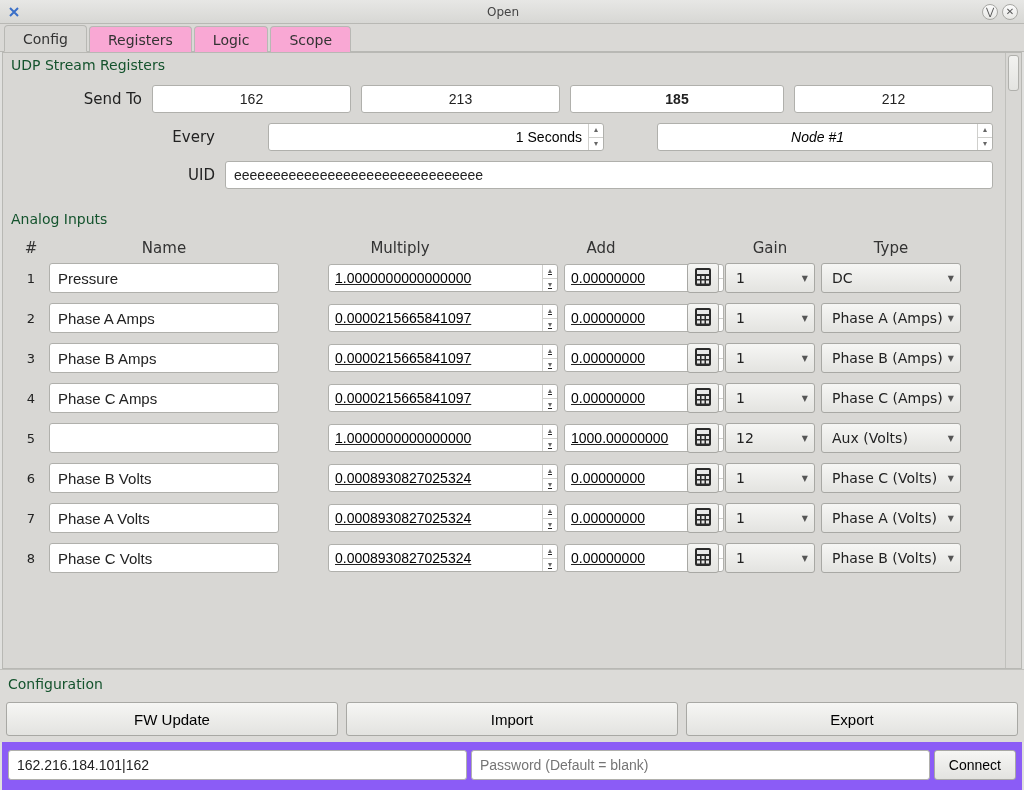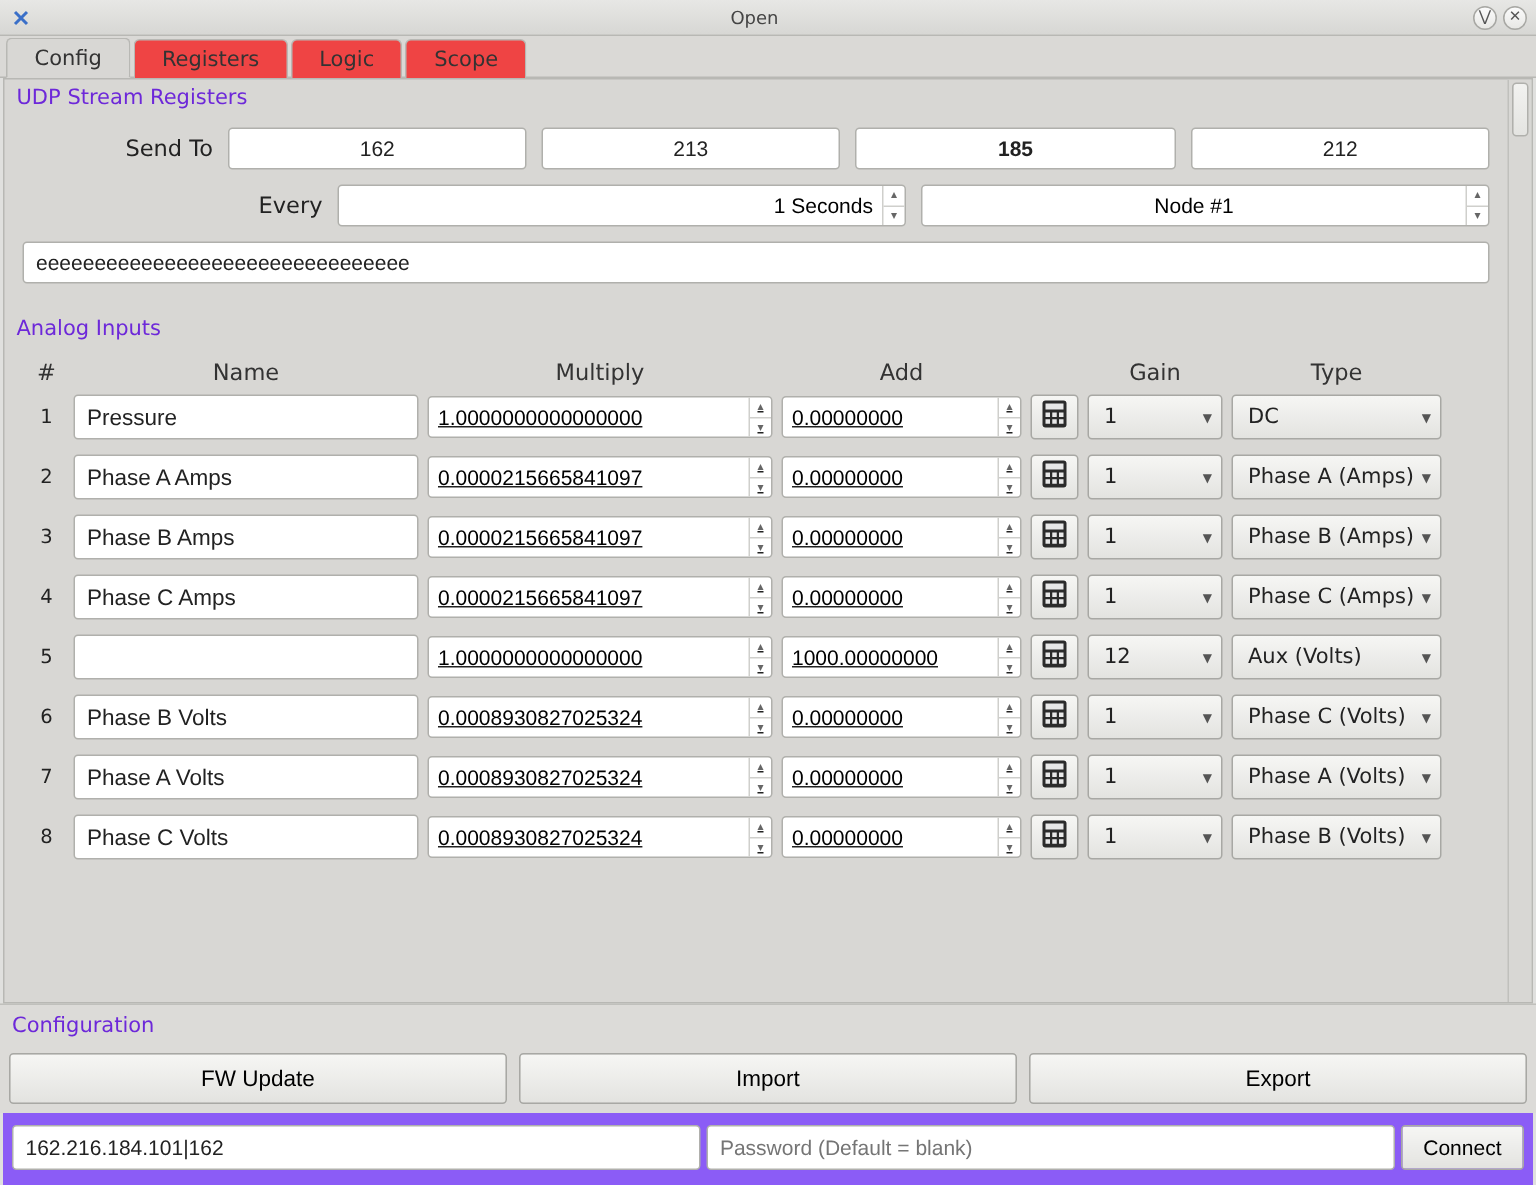--- a/index.html
+++ b/index.html
@@ -37,21 +37,21 @@
     height:28px;
     background:#dad9d6;
     border-bottom:1px solid #b8b8b4;
     display:flex; align-items:flex-end;
     padding-left:4px;
   }
   .tab {
     padding:5px 18px 4px 18px;
     border:1px solid #b8b8b4;
     border-bottom:none;
-    background:#ef4444;
+    background:#f9a8d4;
     border-top-left-radius:4px; border-top-right-radius:4px;
     margin-right:2px;
     font-size:14px;
     color:#333;
     position:relative;
     top:1px;
     cursor:pointer;
   }
   .tab.active {
     background:#d8d7d4;
@@ -79,39 +79,39 @@
     margin:2px;
     flex:0 0 36px;
     border:1px solid #b0b0ac;
     background:linear-gradient(#f2f2f0,#e4e4e1);
     border-radius:3px;
   }
   .scrollbar .track { flex:1; }
 
   .group-label {
     font-size:14px;
-    color:#6d28d9;
+    color:#14532d;
     padding:4px 2px 2px 2px;
   }
   .indent { margin-left:6px; margin-right:6px; }
   .row { display:flex; align-items:center; margin-top:10px; gap:10px; }
   .label-cell { width:200px; text-align:right; font-size:15px; }
   .textin {
     height:28px;
     background:#fff;
     border:1px solid #b0b0ac;
     border-radius:3px;
     padding:0 8px;
     font-size:14px;
     color:#222;
     outline:none;
   }
   .textin.center { text-align:center; }
   .spinbox {
-    display:flex; align-items:stretch; background:#fff; border:1px solid #b0b0ac; border-radius:3px;
+    display:flex; align-items:stretch; background:#fff; border:1px solid #b0b0ac; border-radius:3px;margin-left:43px;
   }
   .spinbox input {
     border:none; outline:none; background:transparent; height:26px; padding:0 6px; font-size:14px; width:100%; text-align:center;
   }
   .spinbox .spins {
     display:flex; flex-direction:column;
     border-left:1px solid #cfcfcc;
   }
   .spinbox .spins div {
     width:14px; flex:1;
@@ -229,28 +229,29 @@
       <div class="row">
         <div class="label-cell">Every</div>
         <div class="spinbox" style="flex:1">
           <input style="text-align: right;" value="1 Seconds">
           <div class="spins">
               <div>▴</div>
               <div>▾</div>
             </div>
         </div>
         <div class="spinbox" style="flex:1">
-          <input style="text-align: center;" value="Node #1">
+          <input style="text-align: center; font-style: italic;" value="Node #1">
           <div class="spins">
               <div>▴</div>
               <div>▾</div>
             </div>
         </div>
       </div>
       <div class="row">
+        <div class="label-cell">UID</div>
         <input class="textin" style="flex: 1 1 0%;" value="eeeeeeeeeeeeeeeeeeeeeeeeeeeeeeee">
       </div>
     </div>
 
     <div class="group-label" style="margin-top:18px">Analog Inputs</div>
     <div class="indent ai-table">
       <div class="ai-header">
         <div class="col-idx">#</div>
         <div class="col-name">Name</div>
         <div class="col-mul">Multiply</div>

